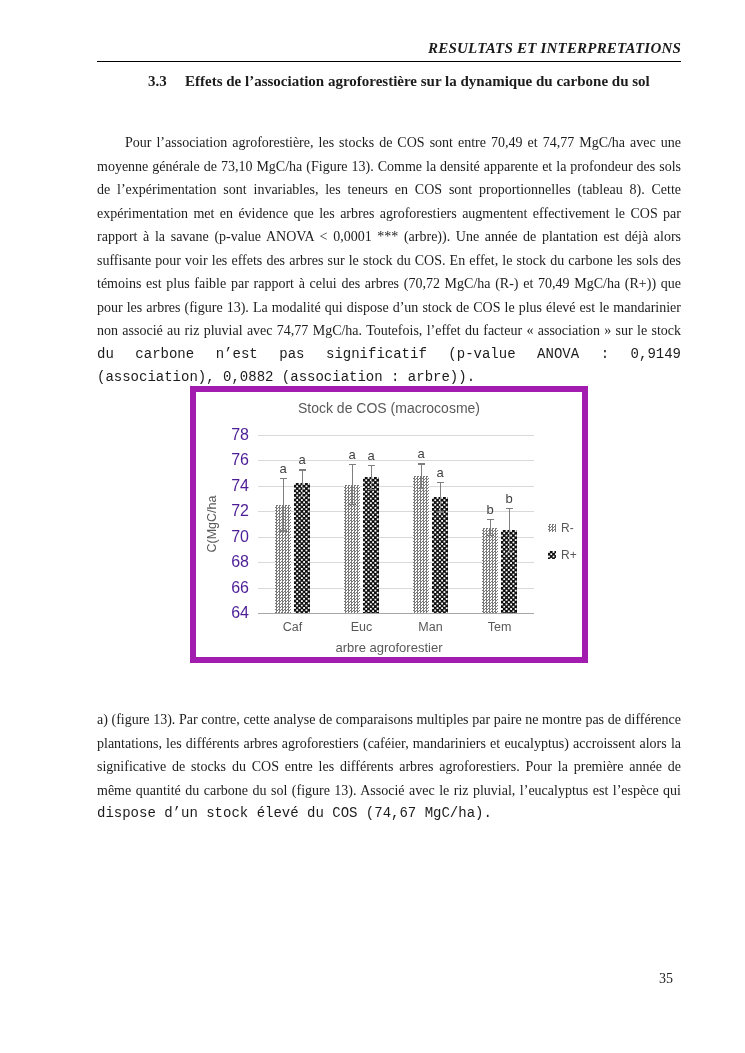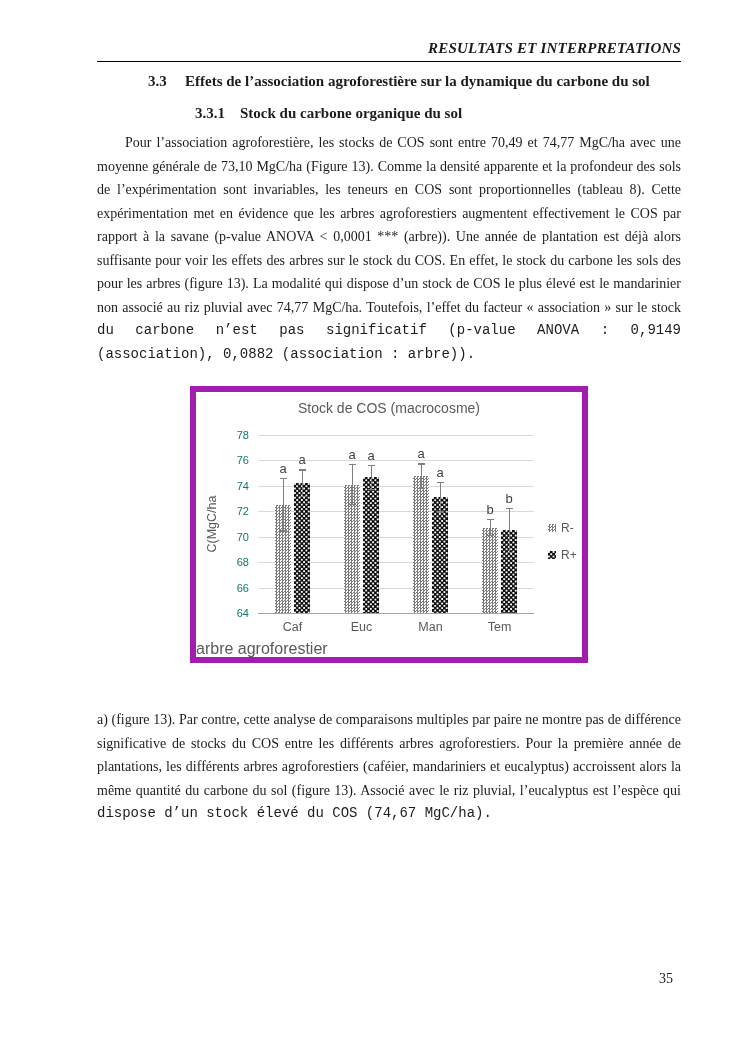--- a/index.html
+++ b/index.html
@@ -41,25 +41,25 @@
   .chart-box {
     position:absolute; left:190px; top:386px; width:398px; height:277px;
     background:#fff; border:6px solid #a21caf; box-sizing:border-box;
     font-family:"Liberation Sans", sans-serif; color:#595959;
   }
   .chart-title { position:absolute; left:0; top:8px; width:100%; text-align:center;
     font-size:14px; color:#595959; }
   .plot-area { position:absolute; left:62px; top:43px; width:276px; height:178px; }
   .gridline { position:absolute; left:0; width:100%; height:1px; background:#d9d9d9; }
   .gridline.axis { background:#a6a6a6; }
-  .ytick { position:absolute; width:32px; text-align:right; font-size:11px;
-    color:#0f766e; line-height:12px; }
+  .ytick { position:absolute; width:32px; text-align:right; font-size:16px;
+    color:#4c1d95; line-height:12px; }
   .ylab { position:absolute; transform:translate(-50%,-50%) rotate(-90deg);
     white-space:nowrap; font-size:12.5px; color:#595959; }
-  .xlab { position:absolute; width:100%; font-size:16px; color:#595959; }
+  .xlab { position:absolute; width:100%; text-align:center; font-size:13px; color:#595959; }
   .cat-label { position:absolute; width:60px; text-align:center; font-size:12.5px; color:#595959; }
   .bar { position:absolute; z-index:1; }
   .pat-checker {
     background-color:#fff;
     background-image:conic-gradient(#7a7a7a 0 25%, rgba(0,0,0,0) 0 50%, #7a7a7a 0 75%, rgba(0,0,0,0) 0);
     background-size:3px 3px;
   }
   .pat-dots {
     background-color:#0f0f0f;
     background-image:radial-gradient(circle at 1.1px 1.1px, #fff 0.9px, rgba(0,0,0,0) 1.15px),
@@ -83,31 +83,29 @@
 
 <div class="page">
 
   <div class="running-head">RESULTATS ET INTERPRETATIONS</div>
   <div class="head-rule"></div>
 
   <div class="h1">
     <span class="num">3.3</span><span>Effets de l’association agroforestière sur la dynamique du carbone du sol</span>
   </div>
 
-  <div class="h2">
-    <span class="num">3.3.1</span><span>Stock du carbone organique du sol</span>
-  </div>
 
   <div class="para" id="para1">
       <div class="line first">Pour l’association agroforestière, les stocks de COS sont entre 70,49 et 74,77 MgC/ha avec une</div>
       <div class="line">moyenne générale de 73,10 MgC/ha (Figure 13). Comme la densité apparente et la profondeur des sols</div>
       <div class="line">de l’expérimentation sont invariables, les teneurs en COS sont proportionnelles (tableau 8). Cette</div>
       <div class="line">expérimentation met en évidence que les arbres agroforestiers augmentent effectivement le COS par</div>
       <div class="line">rapport à la savane (p-value ANOVA &lt; 0,0001 *** (arbre)). Une année de plantation est déjà alors</div>
       <div class="line">suffisante pour voir les effets des arbres sur le stock du COS. En effet, le stock du carbone les sols des</div>
+      <div class="line">témoins est plus faible par rapport à celui des arbres (70,72 MgC/ha (R-) et 70,49 MgC/ha (R+)) que</div>
       <div class="line">pour les arbres (figure 13). La modalité qui dispose d’un stock de COS le plus élevé est le mandarinier</div>
       <div class="line">non associé au riz pluvial avec 74,77 MgC/ha. Toutefois, l’effet du facteur « association » sur le stock</div>
       <div class="line last">du carbone n’est pas significatif (p-value ANOVA : 0,9149 (association), 0,0882 (association : arbre)).</div>
     </div>
 
   <div class="chart-box">
     <div class="chart-title">Stock de COS (macrocosme)</div>
     <div class="plot-area" id="plot-area">
         <div class="gridline axis" style="top: 178px;"></div>
         <div class="gridline" style="top: 152.571px;"></div>
@@ -198,20 +196,20 @@
         <div class="legend-item">
           <div class="legend-swatch pat-dots"></div>
           <div class="legend-text">R+</div>
         </div>
       </div>
   </div>
 
 
   <div class="para" id="para2">
       <div class="line">a) (figure 13). Par contre, cette analyse de comparaisons multiples par paire ne montre pas de différence</div>
+      <div class="line">plantations, les différents arbres agroforestiers (caféier, mandariniers et eucalyptus) accroissent alors la</div>
       <div class="line">significative de stocks du COS entre les différents arbres agroforestiers. Pour la première année de</div>
-      <div class="line">plantations, les différents arbres agroforestiers (caféier, mandariniers et eucalyptus) accroissent alors la</div>
       <div class="line">même quantité du carbone du sol (figure 13). Associé avec le riz pluvial, l’eucalyptus est l’espèce qui</div>
       <div class="line last">dispose d’un stock élevé du COS (74,67 MgC/ha).</div>
     </div>
 
   <div class="page-number">35</div>
 </div>
 
 </body></html>

